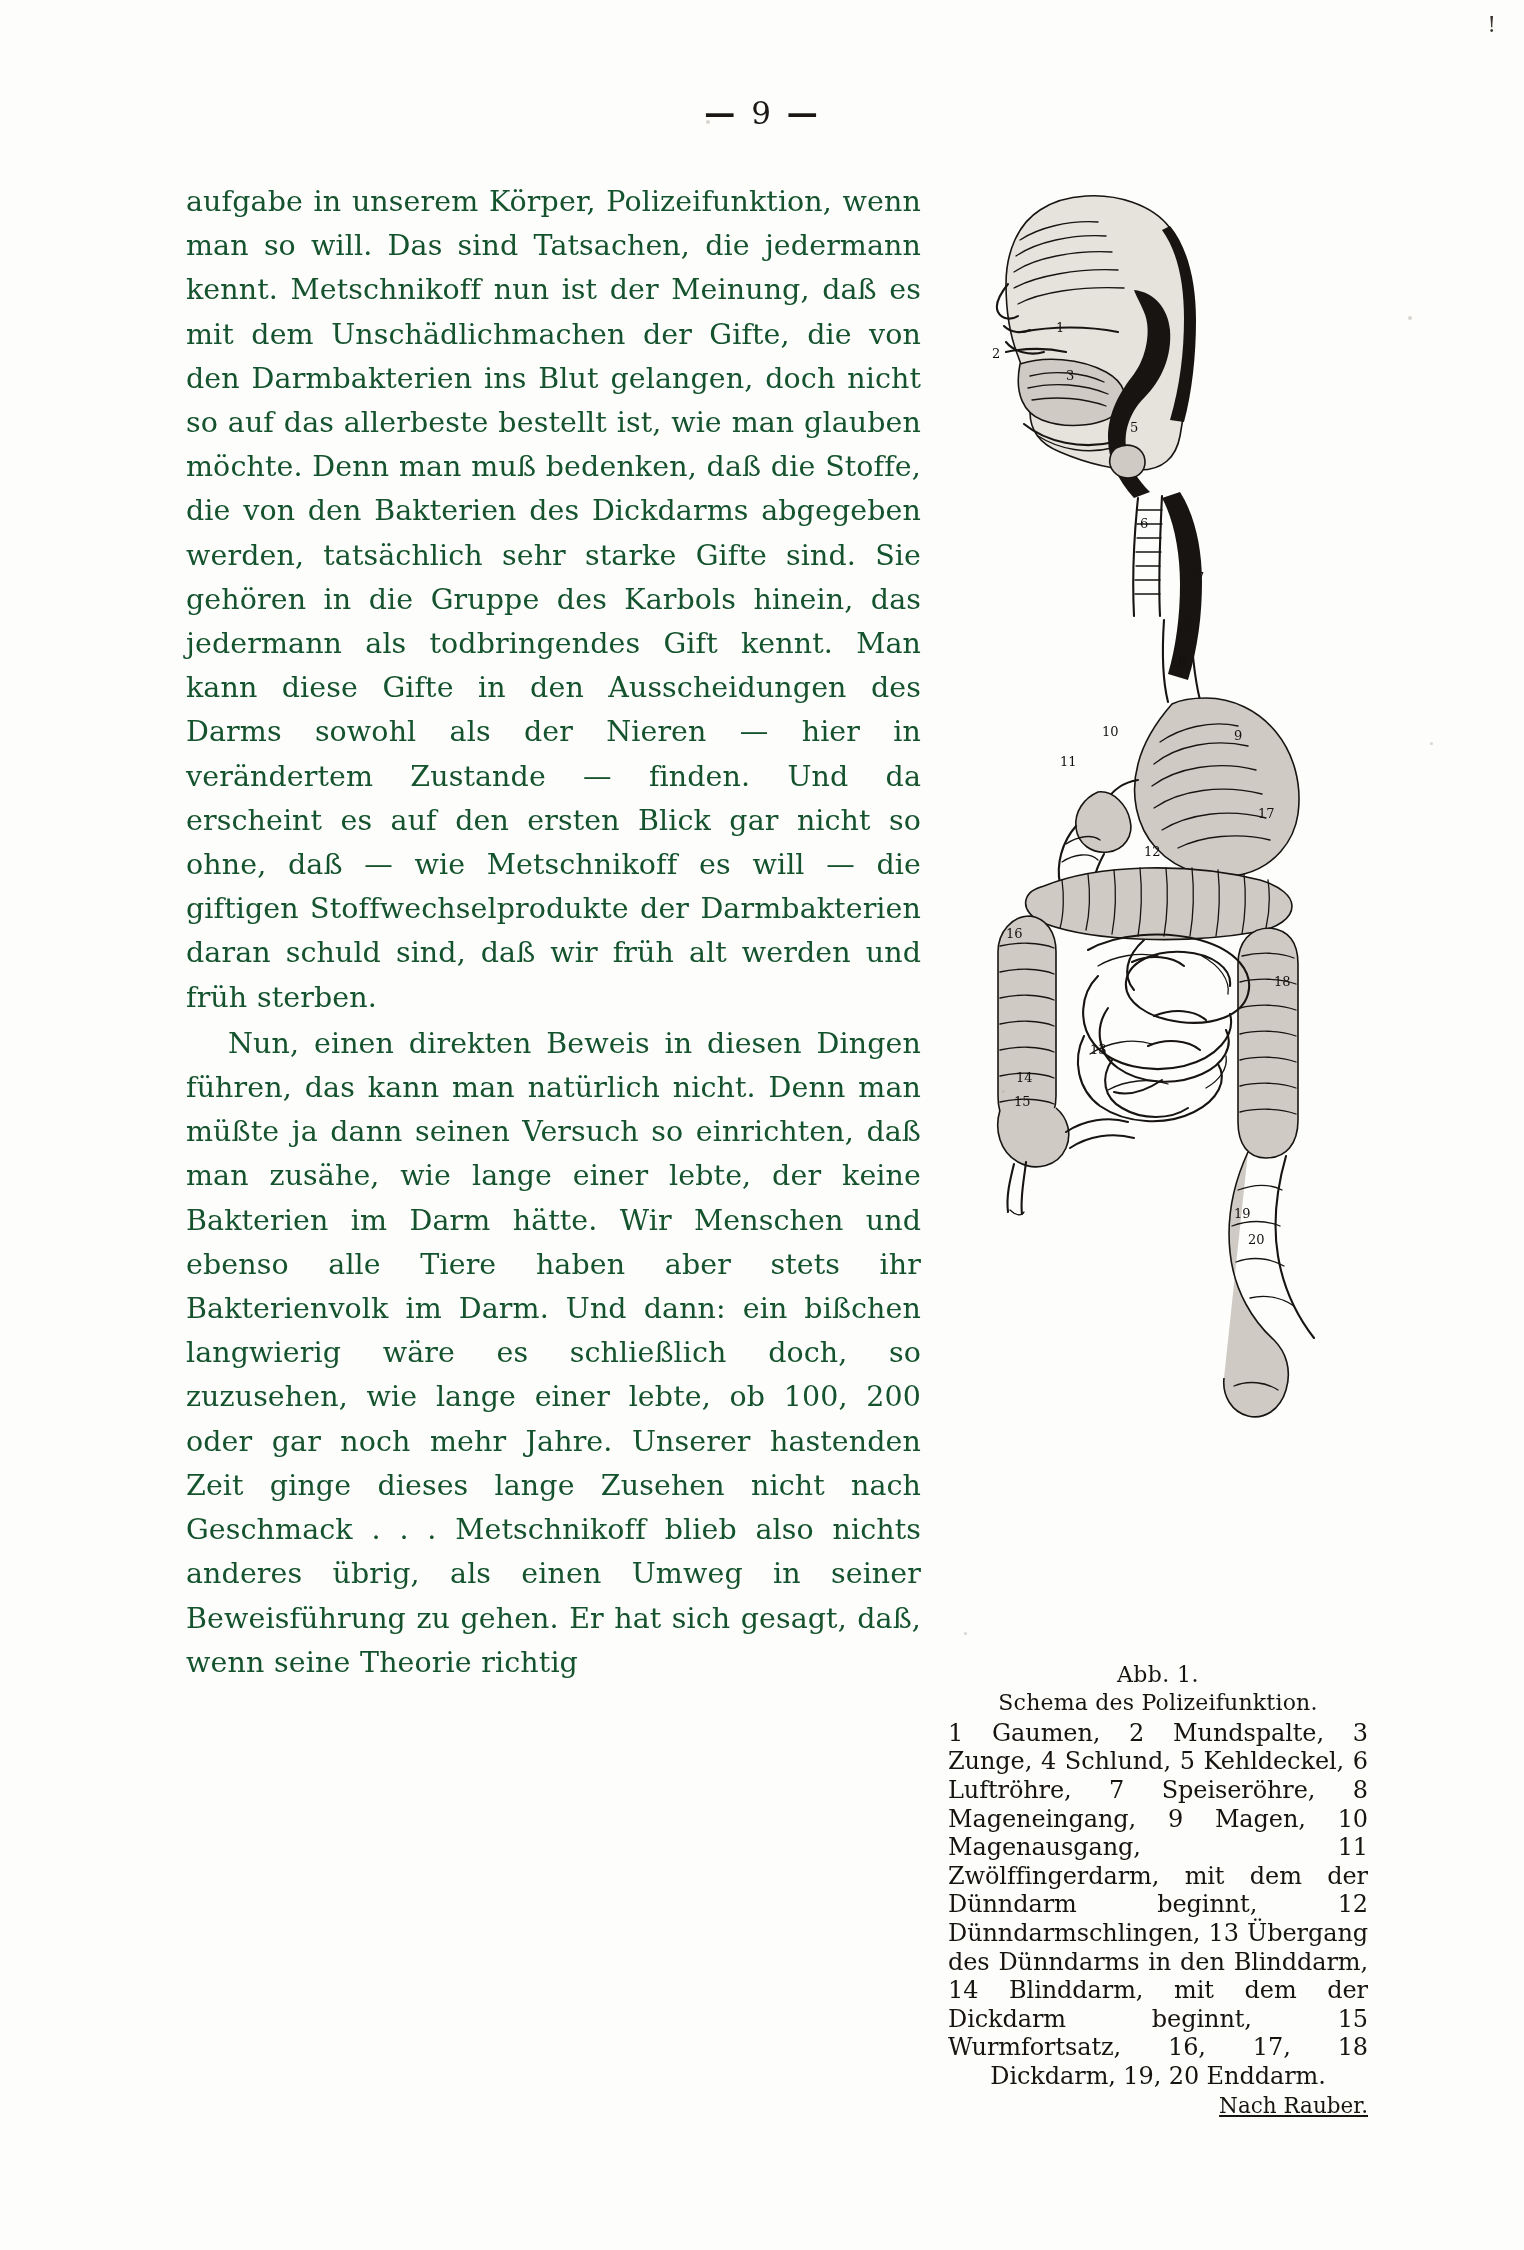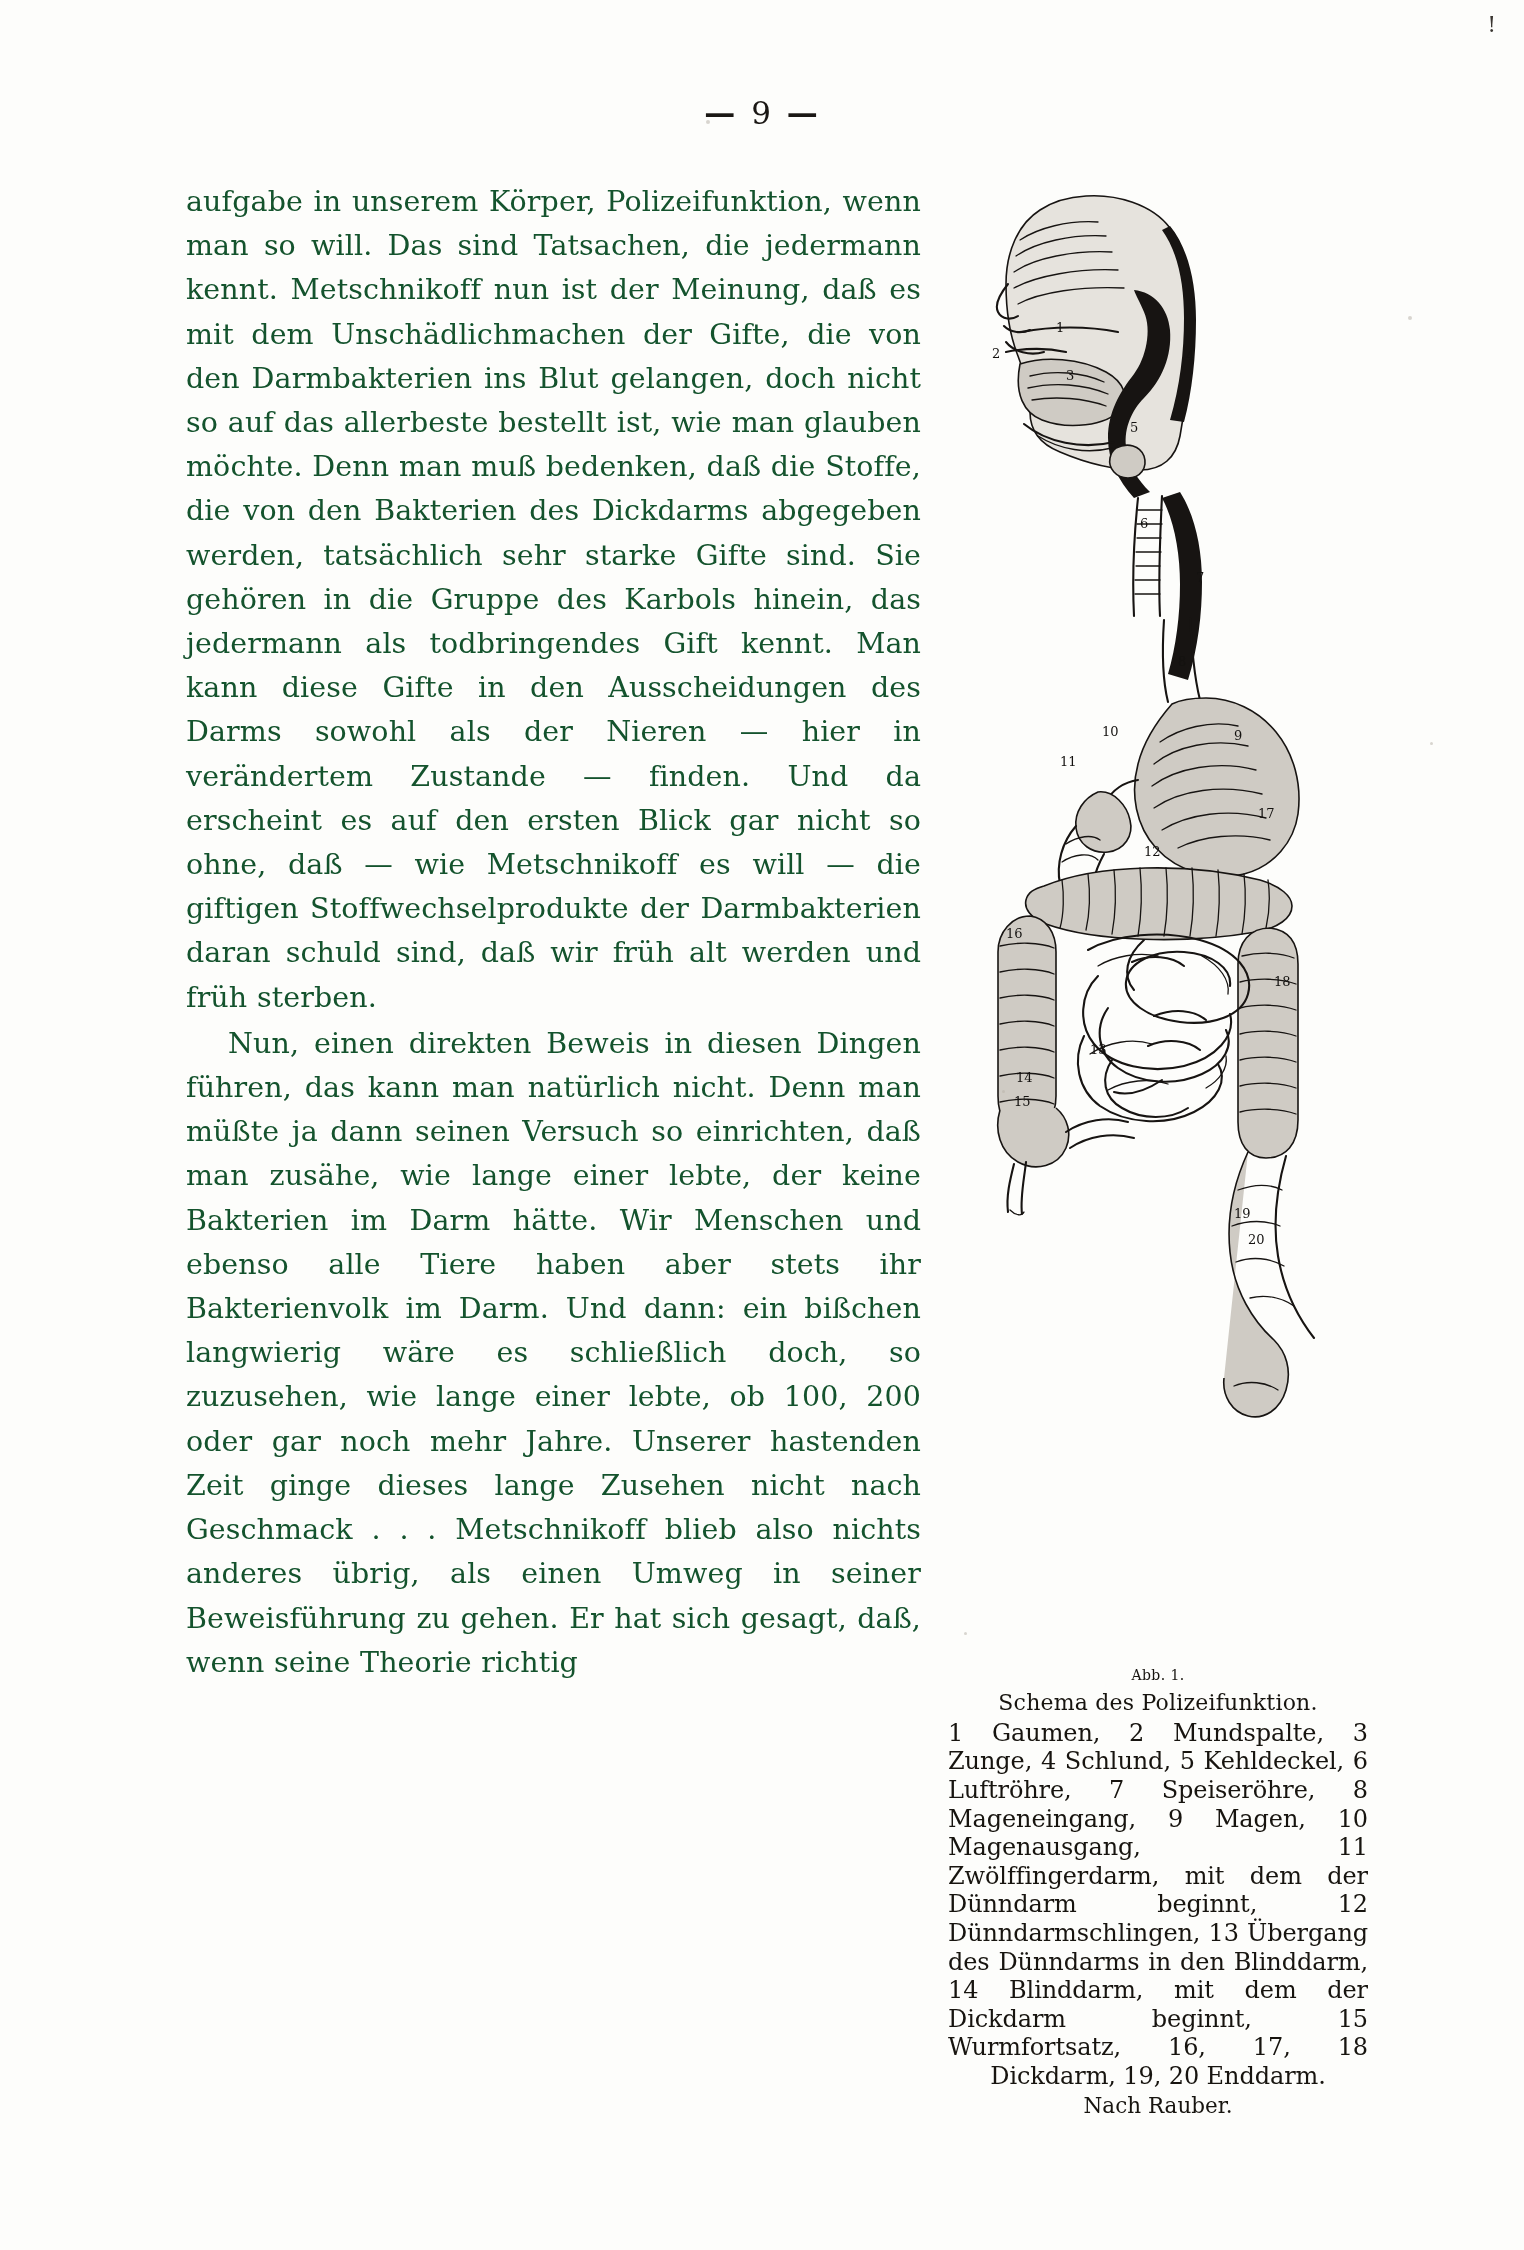--- a/index.html
+++ b/index.html
@@ -88,40 +88,41 @@
 
   .figure-caption {
     width: 420px;
     margin-top: 4px;
     text-align: center;
     font-size: 21.5px;
     line-height: 28.4px;
     color: #17140f;
   }
   .caption-title {
-    font-size: 14px;
+    font-size: 22px;
     letter-spacing: 0.4px;
     margin-top: 41px;
   }
   .caption-subtitle {
     font-size: 22px;
     letter-spacing: 0.2px;
   }
   .caption-body {
     text-align: justify;
     text-align-last: center;
     font-size: 24px;
     line-height: 28.6px;
     margin-top: 1px;
     letter-spacing: -0.1px;
   }
   .caption-source {
-    text-align: center;
+    text-align: right;
     font-size: 21.5px;
     margin-top: 1px;
+    text-decoration: underline;
   }
 
   
   .speckle {
     position: absolute;
     background: #b9b4ab;
     border-radius: 50%;
     opacity: .55;
   }
 </style>

